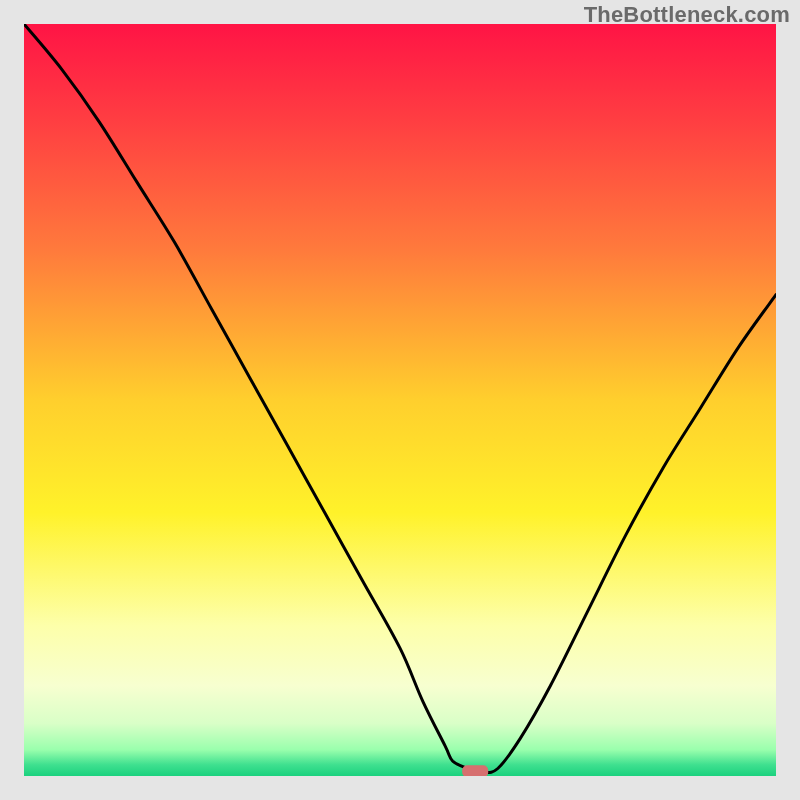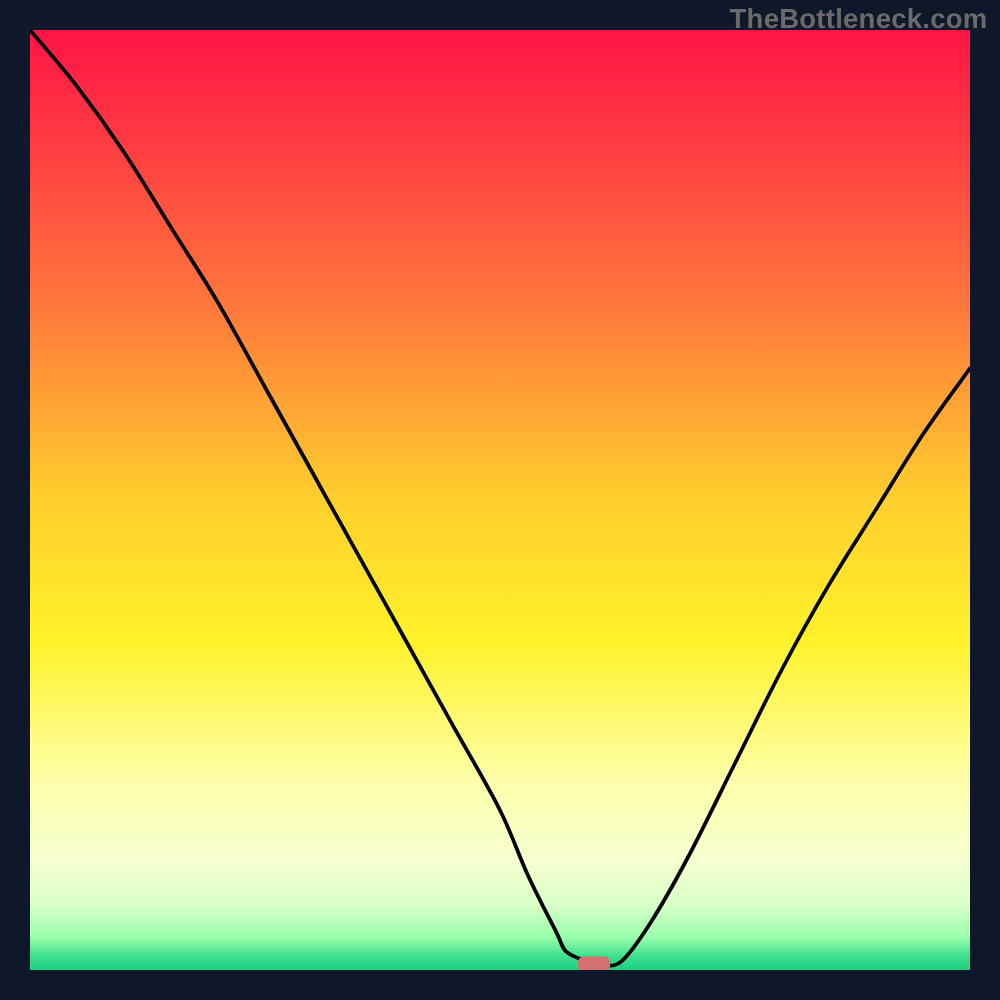--- a/index.html
+++ b/index.html
@@ -9,21 +9,21 @@
     height: 800px;
     overflow: hidden;
     background: #000;
   }
   .frame {
     position: absolute;
     left: 0;
     top: 0;
     width: 800px;
     height: 800px;
-    background: #0f172a;
+    background: #e5e5e5;
   }
   .plot {
     position: absolute;
     left: 24px;
     top: 24px;
     width: 752px;
     height: 752px;
   }
   .attribution {
     position: absolute;

